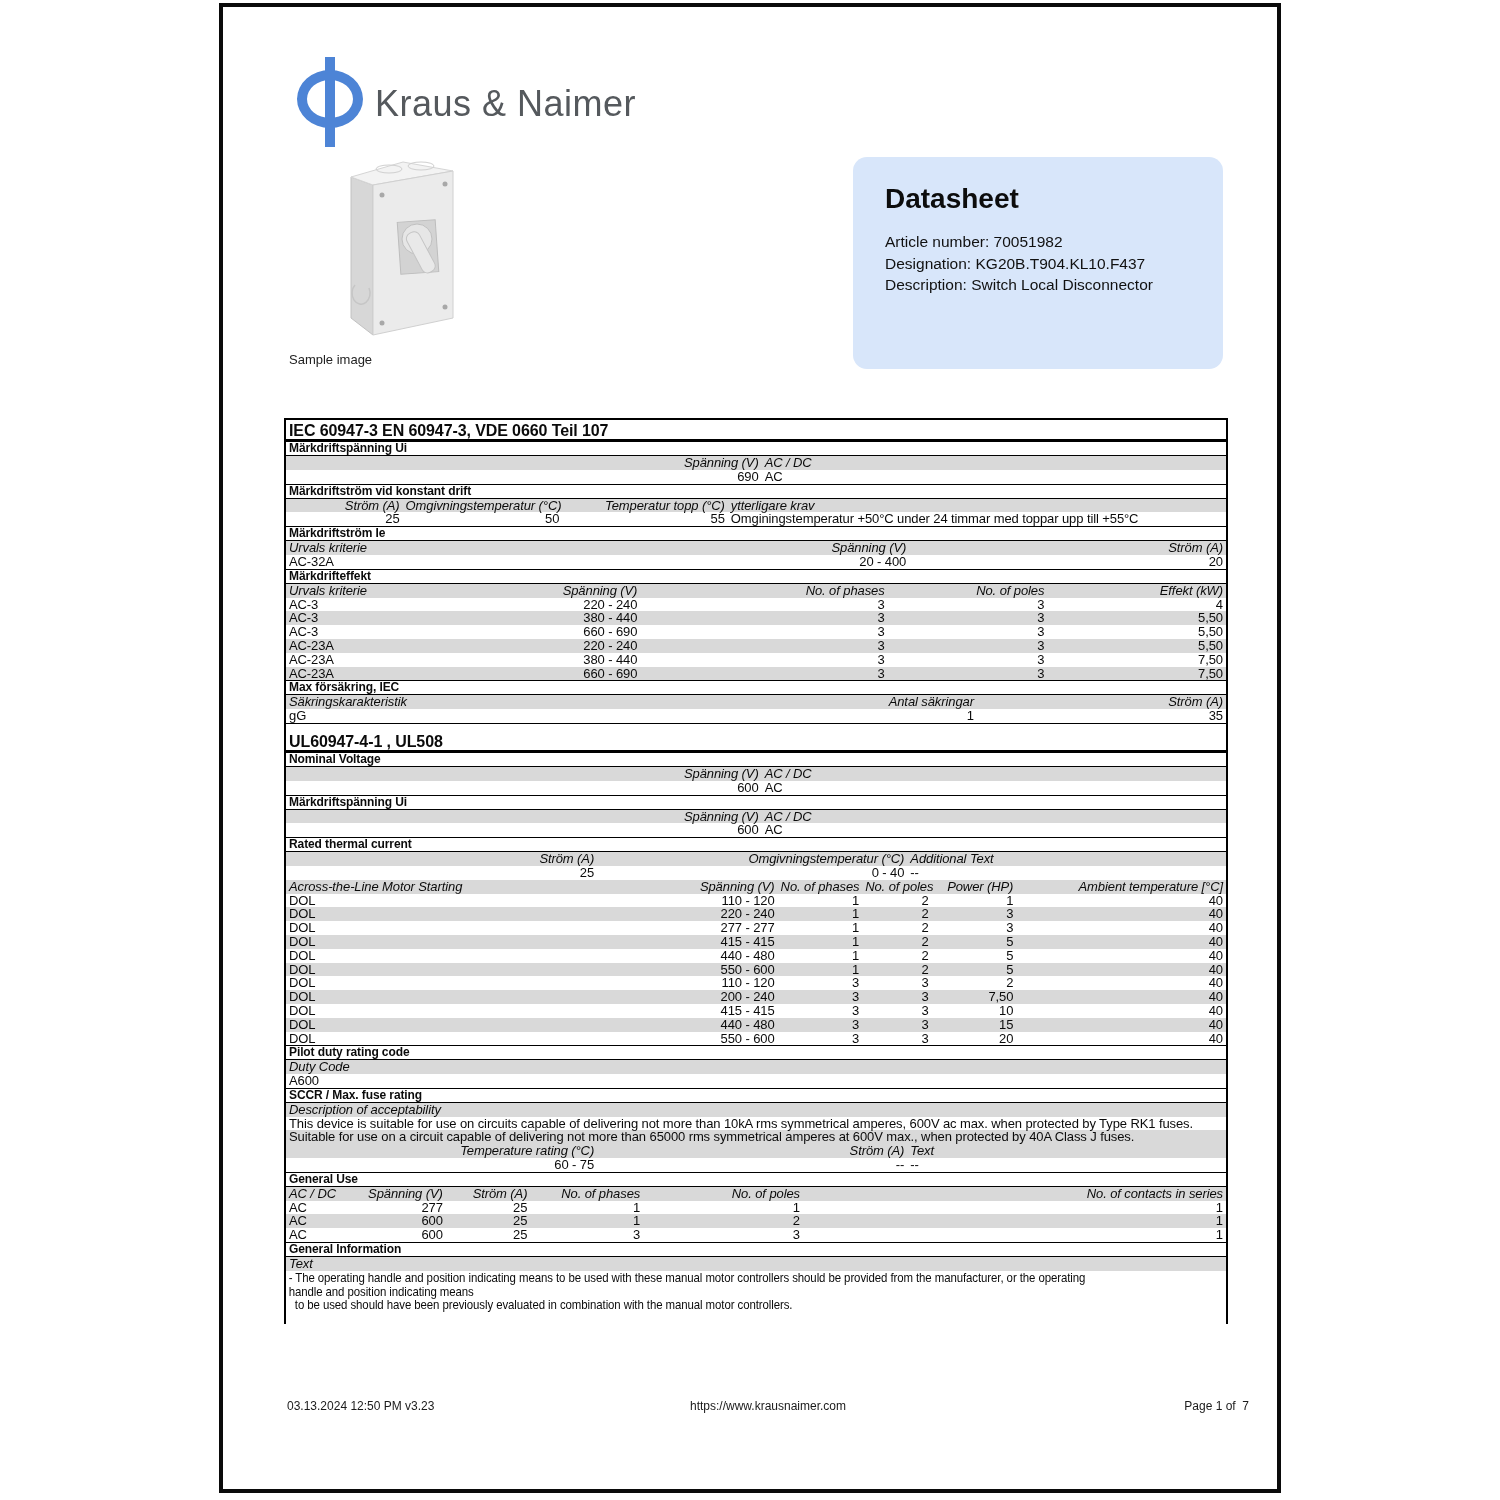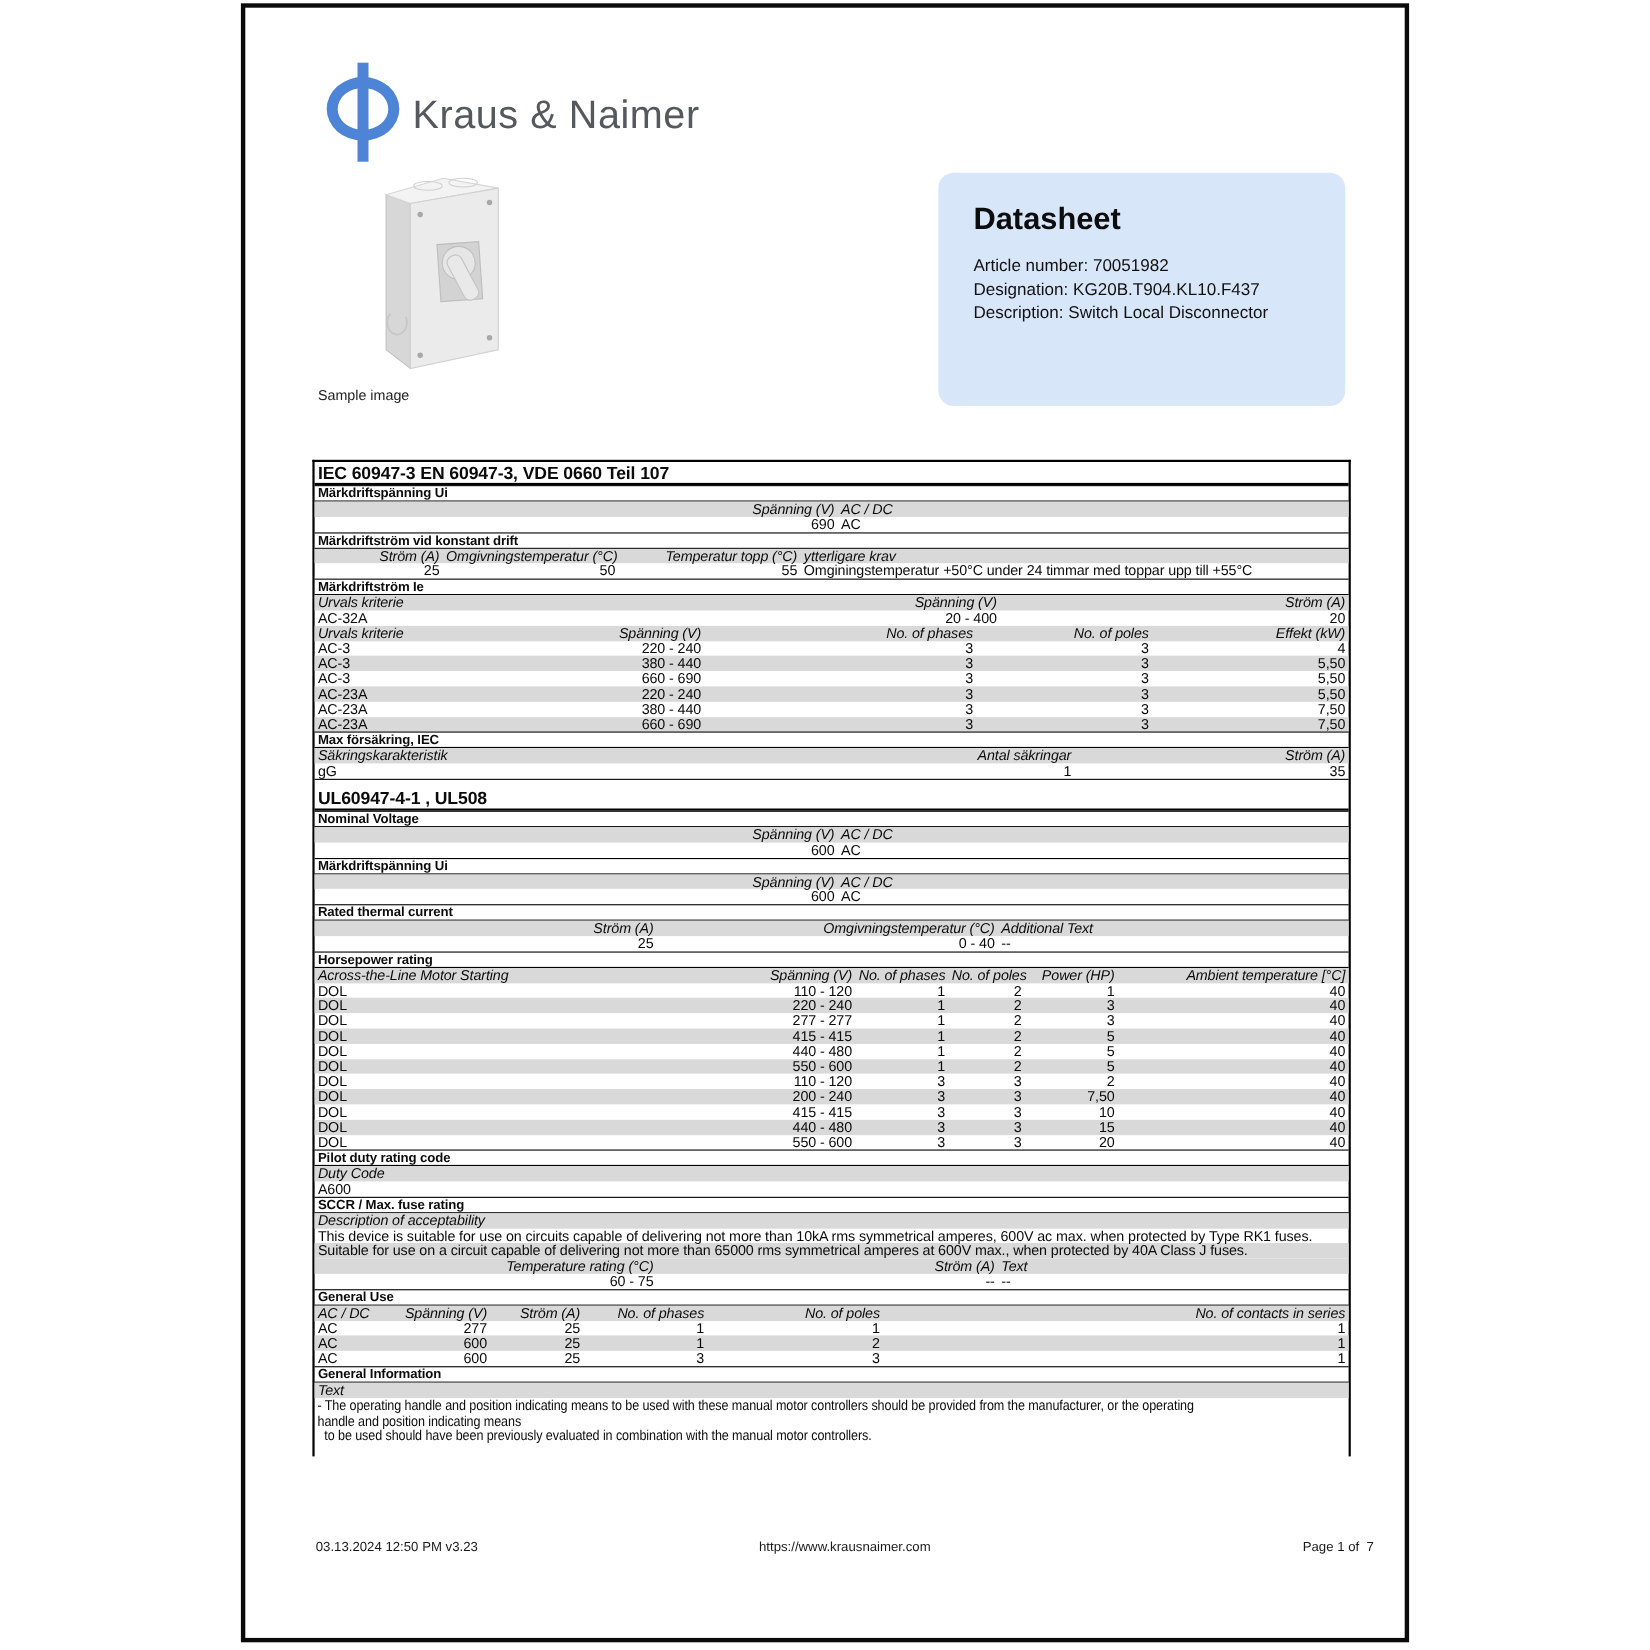--- a/index.html
+++ b/index.html
@@ -106,20 +106,21 @@
         <div class="row hdr">
           <span class="cell al" style="width: 33%;">Urvals kriterie</span>
           <span class="cell ar" style="width: 33.3%;">Spänning (V)</span>
           <span class="cell ar" style="width: 33.7%;">Ström (A)</span>
         </div>
         <div class="row white">
           <span class="cell al" style="width: 33%;">AC-32A</span>
           <span class="cell ar" style="width: 33.3%;">20 - 400</span>
           <span class="cell ar" style="width: 33.7%;">20</span>
         </div>
+        <div class="sec-title">Märkdrifteffekt</div>
         <div class="row hdr">
           <span class="cell al" style="width: 18%;">Urvals kriterie</span>
           <span class="cell ar" style="width: 19.7%;">Spänning (V)</span>
           <span class="cell ar" style="width: 26.3%;">No. of phases</span>
           <span class="cell ar" style="width: 17%;">No. of poles</span>
           <span class="cell ar" style="width: 19%;">Effekt (kW)</span>
         </div>
         <div class="row white">
           <span class="cell al" style="width: 18%;">AC-3</span>
           <span class="cell ar" style="width: 19.7%;">220 - 240</span>
@@ -197,21 +198,20 @@
         <div class="row hdr">
           <span class="cell ar" style="width: 33.1%;">Ström (A)</span>
           <span class="cell ar" style="width: 33%;">Omgivningstemperatur (°C)</span>
           <span class="cell al" style="width: 33.9%;">Additional Text</span>
         </div>
         <div class="row white">
           <span class="cell ar" style="width: 33.1%;">25</span>
           <span class="cell ar" style="width: 33%;">0 - 40</span>
           <span class="cell al" style="width: 33.9%;">--</span>
         </div>
-        <div class="sec-title">Horsepower rating</div>
         <div class="row hdr">
           <span class="cell al" style="width: 30%;">Across-the-Line Motor Starting</span>
           <span class="cell ar" style="width: 22.3%;">Spänning (V)</span>
           <span class="cell ar" style="width: 9%;">No. of phases</span>
           <span class="cell ar" style="width: 7.4%;">No. of poles</span>
           <span class="cell ar" style="width: 9%;">Power (HP)</span>
           <span class="cell ar" style="width: 22.3%;">Ambient temperature [°C]</span>
         </div>
         <div class="row white">
           <span class="cell al" style="width: 30%;">DOL</span>

